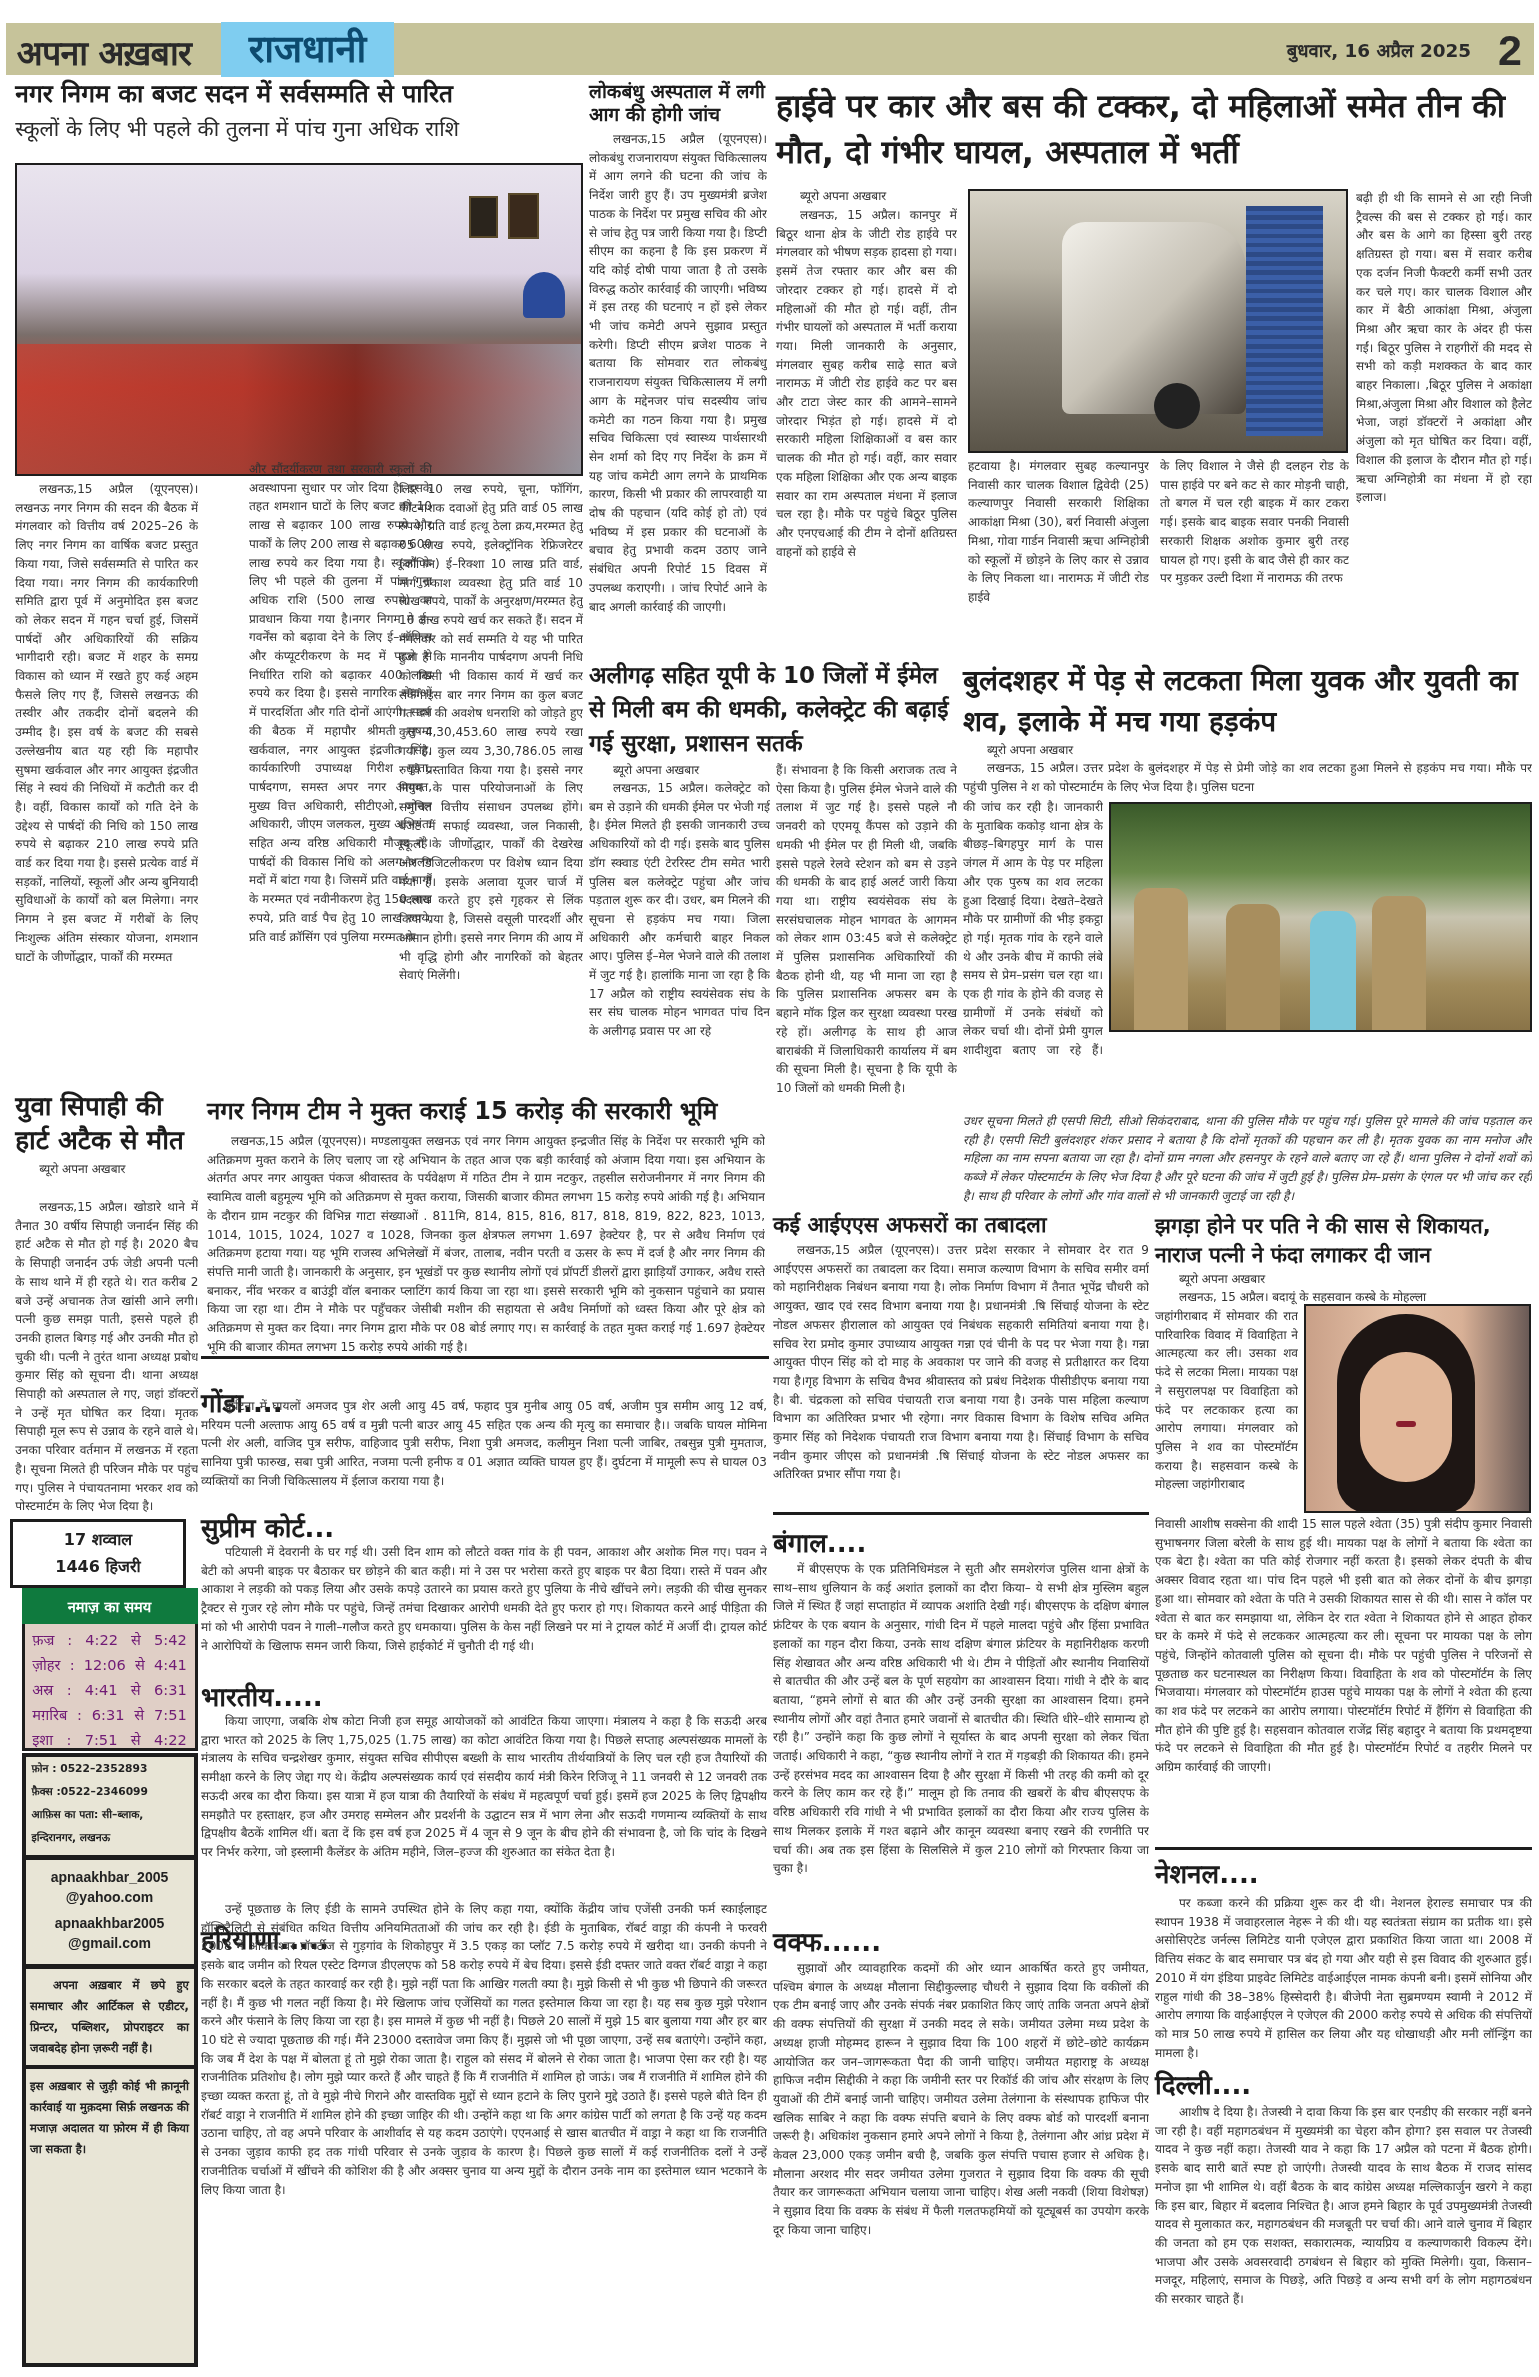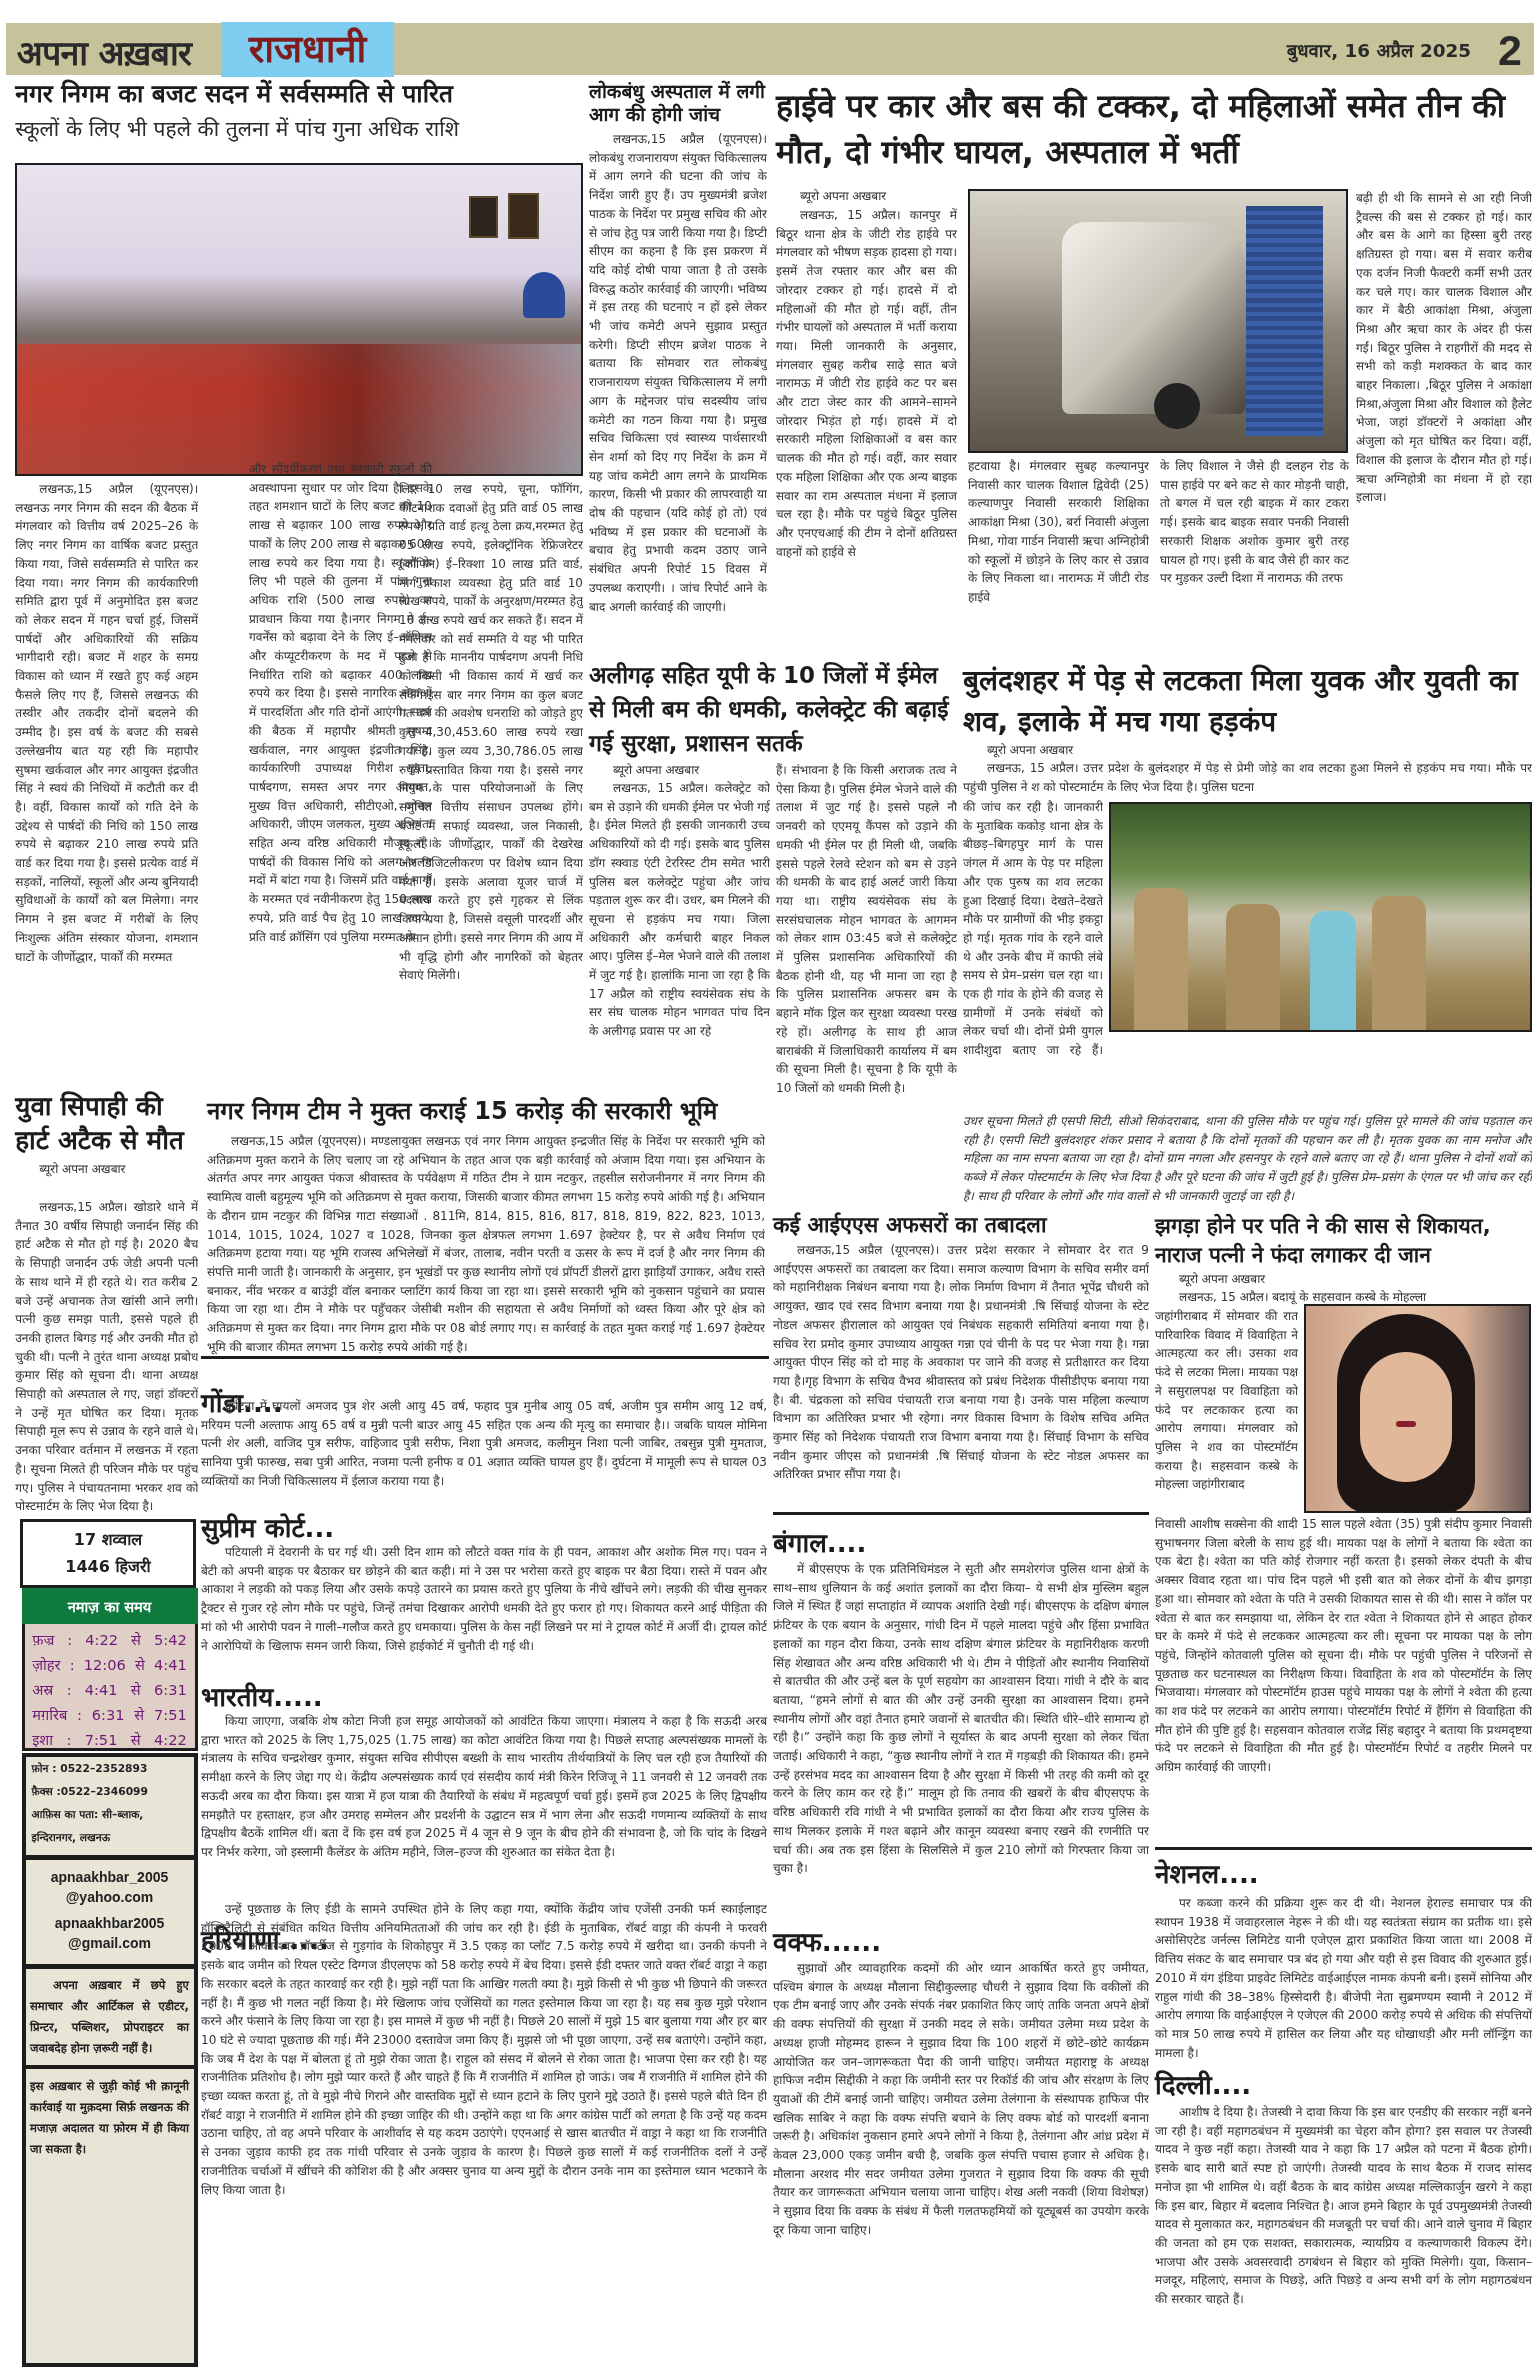--- a/index.html
+++ b/index.html
@@ -1,20 +1,20 @@
 <!DOCTYPE html>
 <html style="font-size:12.3px"><head>
 <meta charset="utf-8">
 <style>
   * { box-sizing: border-box; margin: 0; padding: 0; }
   body { width: 1540px; height: 2377px; background: #ffffff; font-family: "DejaVu Sans", sans-serif; color: #222; position: relative; overflow: hidden; }
   .abs { position: absolute; }
   .masthead { left: 6.1px; top: 23px; width: 1528px; height: 52px; background: #c6c39a; }
   .mh-left { left: 10.7px; top: 6.1px; font-size: 34px; font-weight: bold; color: #2a2a2a; letter-spacing: -0.8px; font-family: "DejaVu Sans", sans-serif; }
-  .mh-center { left: 215px; top: -1.5px; width: 173px; height: 55px; background: #7fcdf0; text-align: center; font-size: 38px; font-weight: bold; line-height: 55px; color: #7f1d1d; }
+  .mh-center { left: 215px; top: -1.5px; width: 173px; height: 55px; background: #7fcdf0; text-align: center; font-size: 38px; font-weight: bold; line-height: 55px; color: #0c4a6e; }
   .mh-date { right: 63px; top: 14px; font-size: 18.4px; font-weight: bold; color: #2a2a2a; }
   .mh-page { right: 12.3px; top: 3.1px; font-size: 43px; font-weight: bold; color: #2a2a2a; font-family: "Liberation Sans", sans-serif; }
   .headline { font-weight: bold; color: #1c1c1c; line-height: 1.18; font-family: "DejaVu Sans", sans-serif; }
   .body { font-size: 12px; line-height: 18.7px; color: #333; text-align: justify; font-family: "DejaVu Sans", sans-serif; }
   .body p { text-indent: 2em; }
   .col { position: absolute; overflow: hidden; }
   .photo { position: absolute; border: 2.3px solid #1d1d1d; overflow: hidden; }
   .rule { position: absolute; background: #1d1d1d; }
   .section-head { font-size: 26px; font-weight: bold; color: #1c1c1c; line-height: 34px; }
   .side-box { position: absolute; border: 4.6px solid #1d1d1d; }
@@ -179,21 +179,21 @@
 <div class="rule" style="left:1155px;top:1847px;width:377px;height:3.1px;"></div>
 <div class="abs section-head" style="left:1155px;top:1857px;">नेशनल....</div>
 <div class="col body" style="left:1155px;top:1894px;width:377px;height:176px;">
     <p>पर कब्जा करने की प्रक्रिया शुरू कर दी थी। नेशनल हेराल्ड समाचार पत्र की स्थापन 1938 में जवाहरलाल नेहरू ने की थी। यह स्वतंत्रता संग्राम का प्रतीक था। इसे असोसिएटेड जर्नल्स लिमिटेड यानी एजेएल द्वारा प्रकाशित किया जाता था। 2008 में वित्तिय संकट के बाद समाचार पत्र बंद हो गया और यही से इस विवाद की शुरुआत हुई। 2010 में यंग इंडिया प्राइवेट लिमिटेड वाईआईएल नामक कंपनी बनी। इसमें सोनिया और राहुल गांधी की 38–38% हिस्सेदारी है। बीजेपी नेता सुब्रमण्यम स्वामी ने 2012 में आरोप लगाया कि वाईआईएल ने एजेएल की 2000 करोड़ रुपये से अधिक की संपत्तियों को मात्र 50 लाख रुपये में हासिल कर लिया और यह धोखाधड़ी और मनी लॉन्ड्रिंग का मामला है।</p>
   </div>
 <div class="abs section-head" style="left:1155px;top:2068px;">दिल्ली....</div>
 <div class="col body" style="left:1155px;top:2103px;width:377px;height:265px;">
     <p>आशीष दे दिया है। तेजस्वी ने दावा किया कि इस बार एनडीए की सरकार नहीं बनने जा रही है। वहीं महागठबंधन में मुख्यमंत्री का चेहरा कौन होगा? इस सवाल पर तेजस्वी यादव ने कुछ नहीं कहा। तेजस्वी याव ने कहा कि 17 अप्रैल को पटना में बैठक होगी। इसके बाद सारी बातें स्पष्ट हो जाएंगी। तेजस्वी यादव के साथ बैठक में राजद सांसद मनोज झा भी शामिल थे। वहीं बैठक के बाद कांग्रेस अध्यक्ष मल्लिकार्जुन खरगे ने कहा कि इस बार, बिहार में बदलाव निश्चित है। आज हमने बिहार के पूर्व उपमुख्यमंत्री तेजस्वी यादव से मुलाकात कर, महागठबंधन की मजबूती पर चर्चा की। आने वाले चुनाव में बिहार की जनता को हम एक सशक्त, सकारात्मक, न्यायप्रिय व कल्याणकारी विकल्प देंगे। भाजपा और उसके अवसरवादी ठगबंधन से बिहार को मुक्ति मिलेगी। युवा, किसान–मजदूर, महिलाएं, समाज के पिछड़े, अति पिछड़े व अन्य सभी वर्ग के लोग महागठबंधन की सरकार चाहते हैं।</p>
   </div>
 
-<div class="side-box" style="left:20px;top:1519px;width:176px;height:69px;background:#fff;border-width:3.8px;">
+<div class="side-box" style="left:10px;top:1519px;width:176px;height:69px;background:#fff;border-width:3.8px;">
   <div style="text-align:center;font-weight:bold;font-size:16px;line-height:29px;padding-top:3.1px;">17 शव्वाल</div>
   <div style="text-align:center;font-weight:bold;font-size:16px;line-height:26px;">1446 हिजरी</div>
 </div>
 <div class="abs" style="left:21.5px;top:1588px;width:176px;height:37px;background:#0f7a3e;color:#fff;text-align:center;font-size:14.6px;font-weight:bold;line-height:37px;">नमाज़ का समय</div>
 <div class="abs" style="left:21.5px;top:1624px;width:176px;height:127px;background:#e0cfc6;border:3.8px solid #1d1d1d;border-top:0;padding-top:3.1px;">
   <div class="namaz-row">
       <span>फ़ज्र</span>
       <span>:</span>
       <span>4:22</span>
       <span>से</span>

